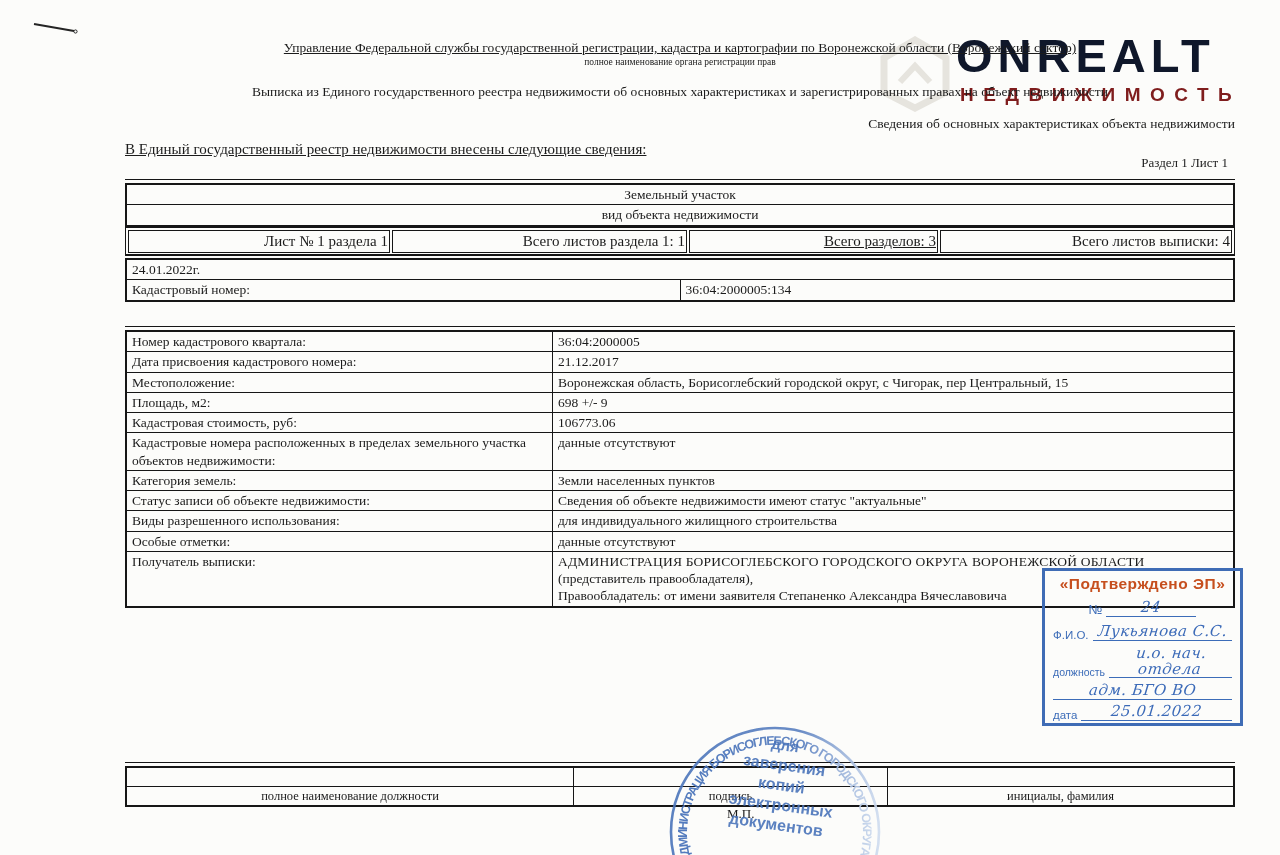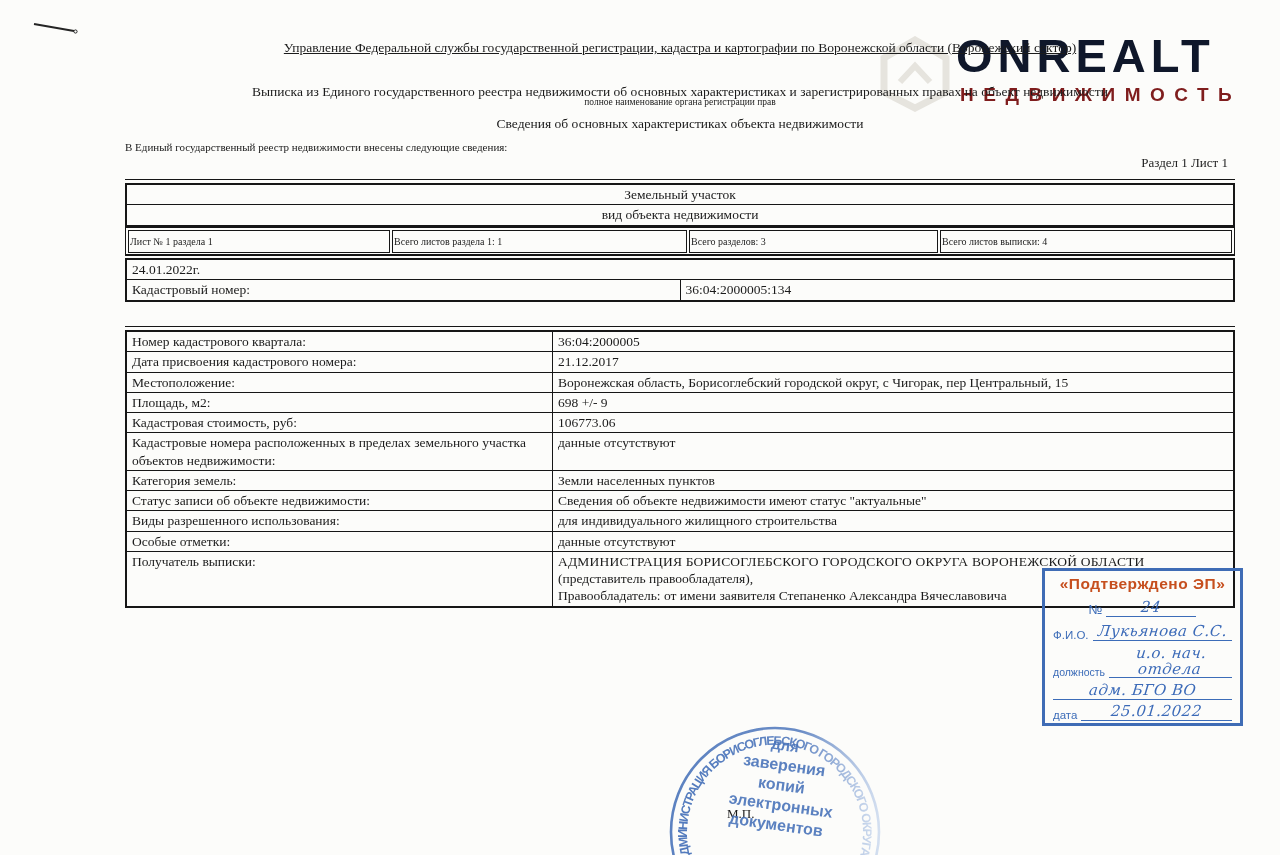--- a/index.html
+++ b/index.html
@@ -2,38 +2,38 @@
 <html><head>
 <meta charset="utf-8">
 <style>
   html,body{margin:0;padding:0;}
   .page{position:relative;width:1280px;height:855px;background:#fcfcfa;overflow:hidden;
         font-family:"Liberation Serif",serif;color:#1b1b1b;}
   .abs{position:absolute;}
   
   .hdr-center{left:125px;width:1110px;text-align:center;font-size:13.5px;z-index:2;}
   .underline{text-decoration:underline;}
-  .hdr-caption{font-size:9.5px;margin-top:40px;}
-  .intro{left:125px;top:141px;font-size:11px;z-index:2;}
+  .hdr-caption{font-size:9.5px;}
+  .intro{left:125px;top:141px;font-size:15px;z-index:2;text-decoration:underline;}
   .section-label{right:52px;top:155px;font-size:13px;z-index:2;}
   
   .wm{z-index:0;font-family:"Liberation Sans",sans-serif;white-space:nowrap;}
   .wm-brand{left:956px;top:28px;font-size:47px;font-weight:700;letter-spacing:5px;color:#0f172a;}
   .wm-sub{left:960px;top:84px;font-size:19px;font-weight:700;letter-spacing:9.5px;color:#7f1d1d;}
   
   .tblw{left:125px;width:1110px;z-index:1;}
   .tblw.dbl::before{content:"";position:absolute;left:0;right:0;top:-4px;border-top:1.5px solid #161616;}
   table{width:100%;border-collapse:collapse;table-layout:fixed;}
   .t-solid{border:2.2px solid #161616;}
   .t-solid td{border:1.2px solid #161616;font-size:13.5px;padding:1px 5px;vertical-align:top;line-height:1.28;}
   .t-center td{text-align:center;}
   .rowA1{height:20px;} .rowA2{height:15px;font-size:12.8px;}
   
   .t-sheets{border:1.6px solid #161616;border-collapse:separate;border-spacing:2.5px;}
-  .t-sheets td{border:1.6px solid #161616;text-align:left;font-size:10px;height:19px;vertical-align:middle;}
+  .t-sheets td{border:1.6px solid #161616;text-align:right;font-size:15px;height:19px;vertical-align:middle;}
   .lblcol{width:415px;}
   .t-main td{height:17px;}
   .recipient-line1{letter-spacing:.2px;}
   
   .t-sign td{height:16px;text-align:center;font-size:12.5px;vertical-align:middle;padding:1px 4px;}
   .mp{left:683px;top:806px;font-size:13px;z-index:1;margin-left:44px;}
   
   .penmark{left:28px;top:18px;z-index:3;}
   
   .ep-stamp{left:1042px;top:568px;width:201px;height:158px;border:3px solid #3f6cb5;z-index:4;
@@ -65,21 +65,21 @@
     <polyline points="20,46 35,30 50,46" fill="none" stroke="#e6e4de" stroke-width="6"></polyline>
   </svg>
   <div class="abs wm wm-brand">ONREALT</div>
   <div class="abs wm wm-sub">НЕДВИЖИМОСТЬ</div>
 
   <div class="abs hdr-center" style="top:40px;">
     <span class="underline">Управление Федеральной службы государственной регистрации, кадастра и картографии по Воронежской области (Воронежский сектор)</span>
   </div>
   <div class="abs hdr-center hdr-caption" style="top:57px;">полное наименование органа регистрации прав</div>
   <div class="abs hdr-center" style="top:84px;">Выписка из Единого государственного реестра недвижимости об основных характеристиках и зарегистрированных правах на объект недвижимости</div>
-  <div class="abs hdr-center" style="top:116px;">Сведения об основных характеристиках объекта недвижимости</div>
+  <div class="abs hdr-center" style="top:116px;text-align:right;">Сведения об основных характеристиках объекта недвижимости</div>
   <div class="abs intro">В Единый государственный реестр недвижимости внесены следующие сведения:</div>
   <div class="abs section-label">Раздел 1 Лист 1</div>
 
   <div class="abs tblw dbl" style="top:183px;">
     <table class="t-solid t-center">
       <tbody>
           <tr class="rowA1">
             <td>Земельный участок</td>
           </tr>
       <tr class="rowA2">
@@ -88,21 +88,21 @@
     </tbody>
       </table>
   </div>
 
   <div class="abs tblw" style="top:227px;">
     <table class="t-sheets">
       <tbody>
           <tr>
         <td style="width:258px;">Лист № 1 раздела 1</td>
         <td style="width:291px;">Всего листов раздела 1: 1</td>
-        <td style="width:245px;">Всего разделов: 3</td>
+        <td style="width:245px;text-decoration:underline;">Всего разделов: 3</td>
         <td>Всего листов выписки: 4</td>
       </tr>
     </tbody>
       </table>
   </div>
 
   <div class="abs tblw dbl" style="top:258px;">
     <table class="t-solid">
       <tbody>
           <tr style="height:18px;">
@@ -164,20 +164,36 @@
         <td>
           <div class="recipient-line1">АДМИНИСТРАЦИЯ БОРИСОГЛЕБСКОГО ГОРОДСКОГО ОКРУГА ВОРОНЕЖСКОЙ ОБЛАСТИ</div>
           <div>(представитель правообладателя),</div>
           <div>Правообладатель: от имени заявителя Степаненко Александра Вячеславовича</div>
         </td>
       </tr>
     </tbody>
       </table>
   </div>
 
+  <div class="abs tblw dbl" style="top:766px;">
+    <table class="t-solid t-sign">
+      <tbody>
+          <tr>
+        <td style="width:438px;"></td>
+        <td style="width:305px;"></td>
+        <td></td>
+      </tr>
+      <tr>
+        <td>полное наименование должности</td>
+        <td>подпись</td>
+        <td>инициалы, фамилия</td>
+      </tr>
+    </tbody>
+      </table>
+  </div>
   <div class="abs mp">М.П.</div>
 
   <div class="abs ep-stamp">
     <div class="ep-title">«Подтверждено ЭП»</div>
     <div class="ep-row ep-row-no" style="justify-content:center;">
       <span class="lab" style="font-size:13px;">№</span>
       <span class="val"><span class="hand">24</span></span>
     </div>
     <div class="ep-row">
       <span class="lab">Ф.И.О.</span>

